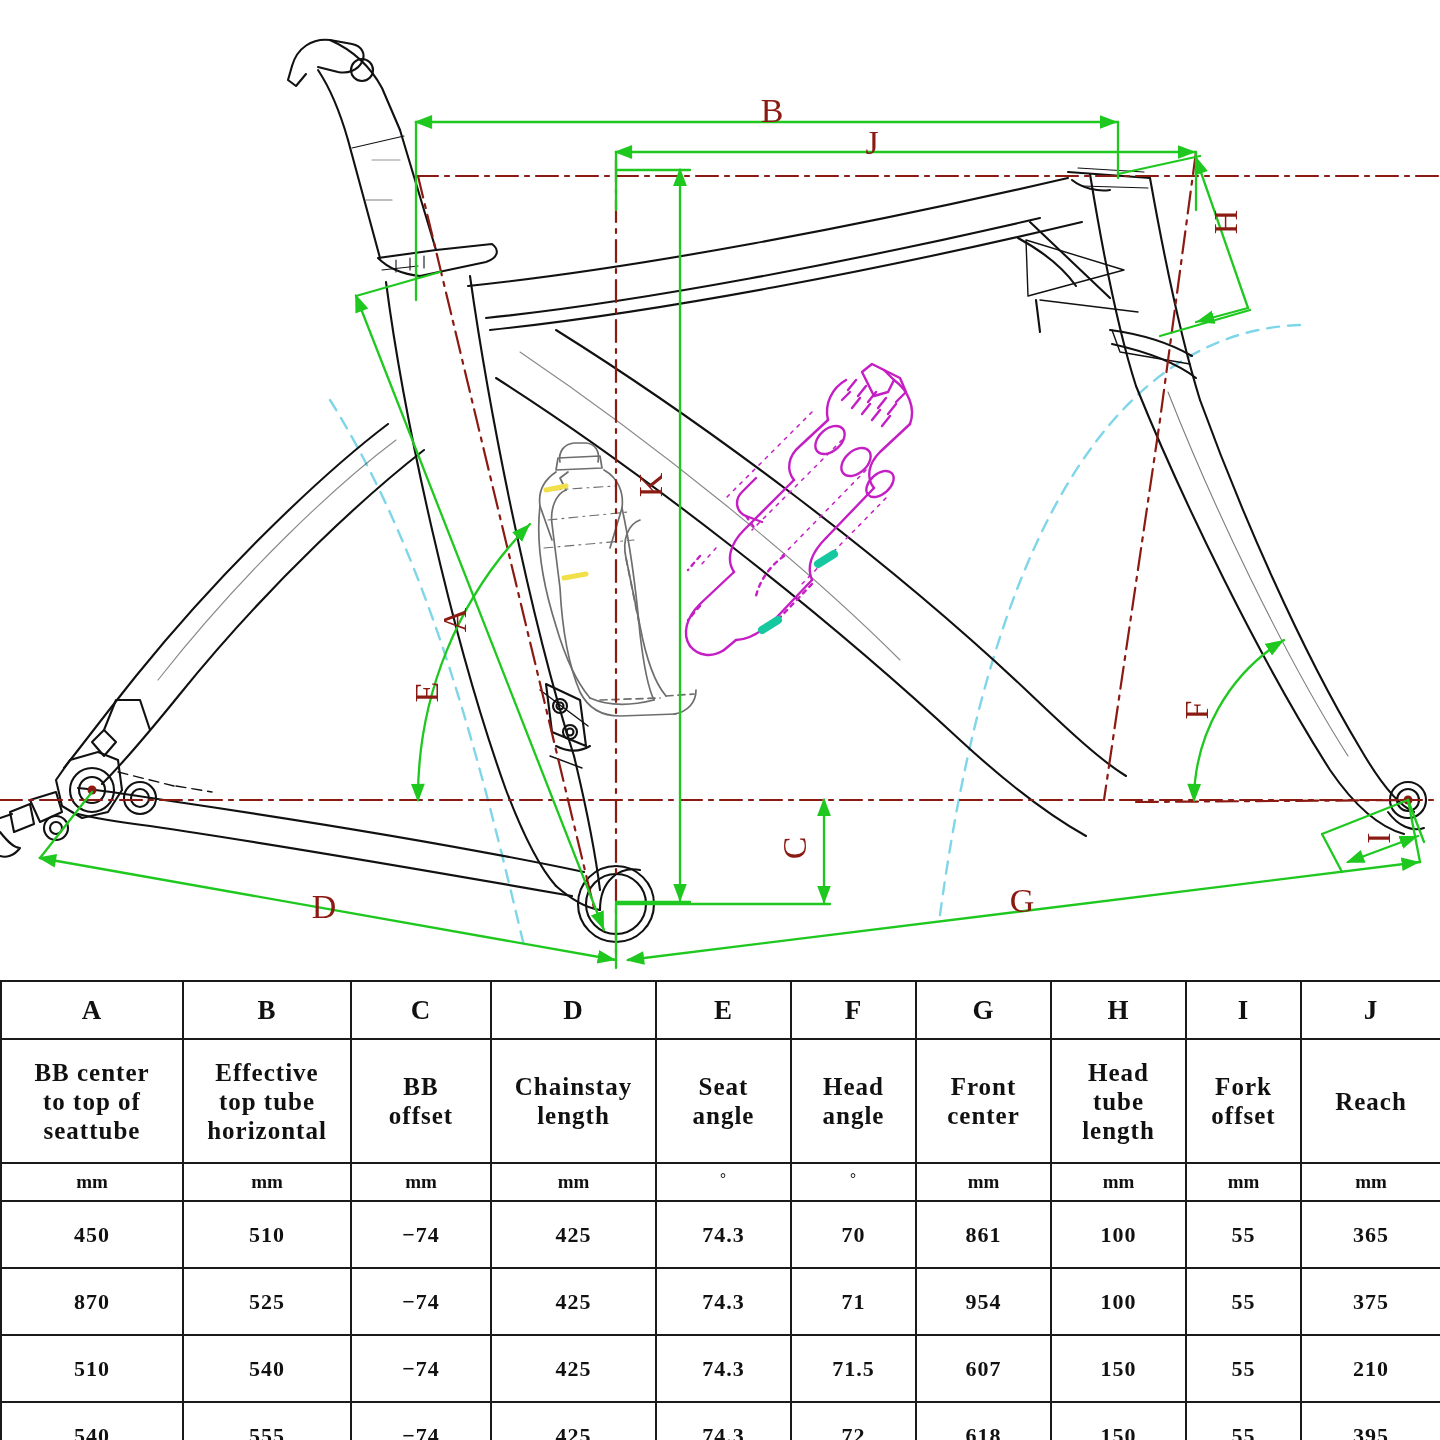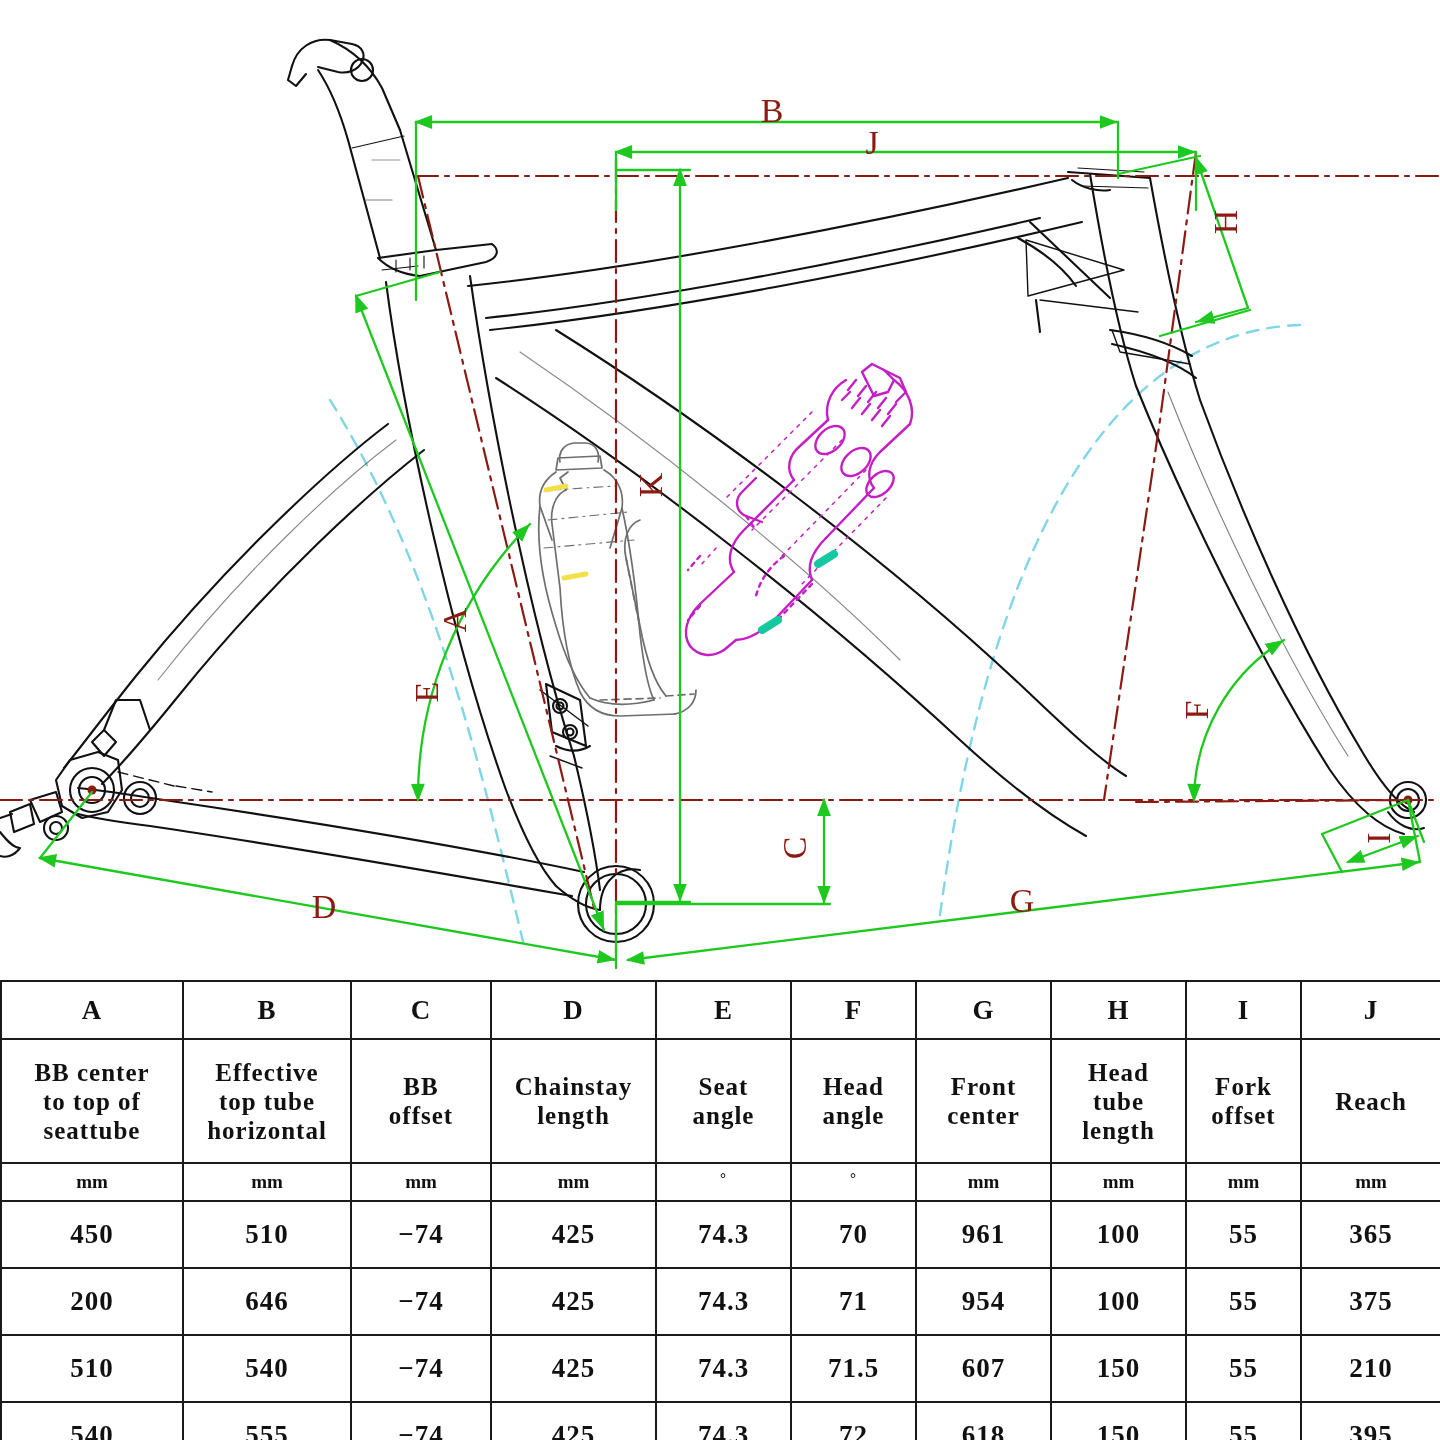--- a/index.html
+++ b/index.html
@@ -21,21 +21,21 @@
       border:2px solid #1a1a1a;
       text-align:center;vertical-align:middle;
       color:#111;font-weight:700;
       letter-spacing:1px;
       padding:2px 1px;
       background:#fff;
   }
   tr.letters td{height:52px;font-size:27px;}
   tr.names td{height:118px;font-size:25px;line-height:1.16;}
   tr.units td{height:32px;font-size:18px;font-family:Liberation Serif, serif;}
-  tr.data td{height:61px;font-size:27px;}
+  tr.data td{height:61px;font-size:22px;}
   .unit-mm{font-size:19px;letter-spacing:0px;}
   .unit-deg{font-size:15px;vertical-align:super;}
 </style>
 </head>
 <body>
 
 <div id="page">
 
   <div id="drawing">
     <svg viewBox="0 0 1440 980" xmlns="http://www.w3.org/2000/svg">
@@ -348,28 +348,28 @@
           </tr>
       </tbody>
       <tbody id="table-body">
           <tr class="data">
             <td>450</td>
             <td>510</td>
             <td>−74</td>
             <td>425</td>
             <td>74.3</td>
             <td>70</td>
-            <td>961</td>
+            <td>861</td>
             <td>100</td>
             <td>55</td>
             <td>365</td>
           </tr>
           <tr class="data">
-            <td>200</td>
-            <td>646</td>
+            <td>870</td>
+            <td>525</td>
             <td>−74</td>
             <td>425</td>
             <td>74.3</td>
             <td>71</td>
             <td>954</td>
             <td>100</td>
             <td>55</td>
             <td>375</td>
           </tr>
           <tr class="data">

